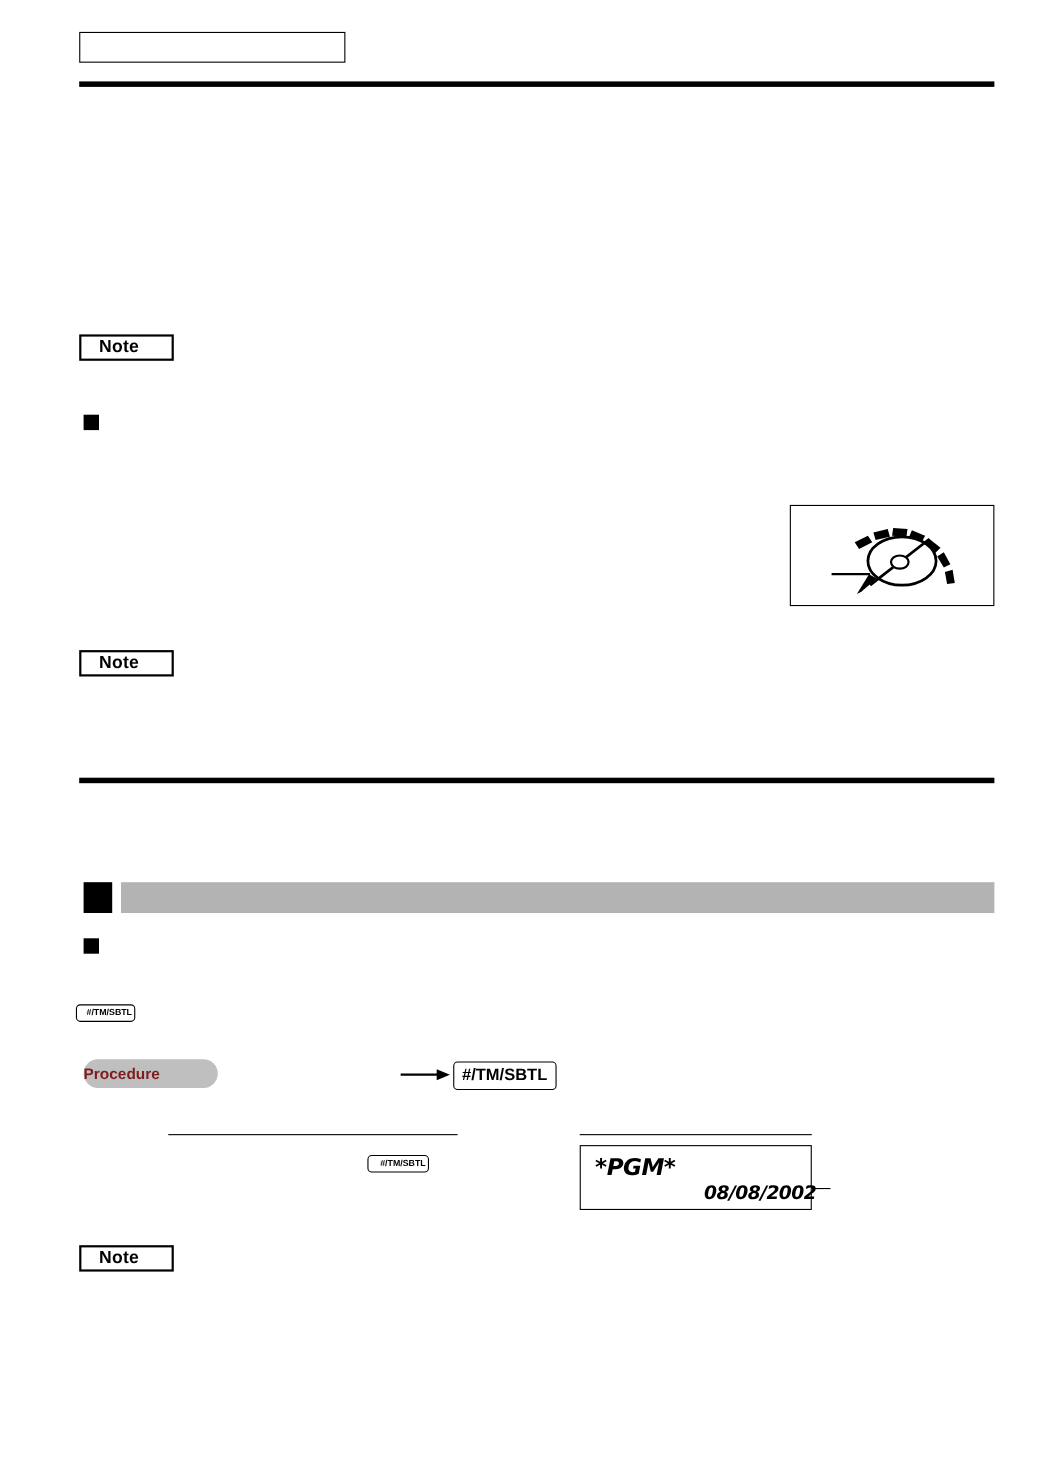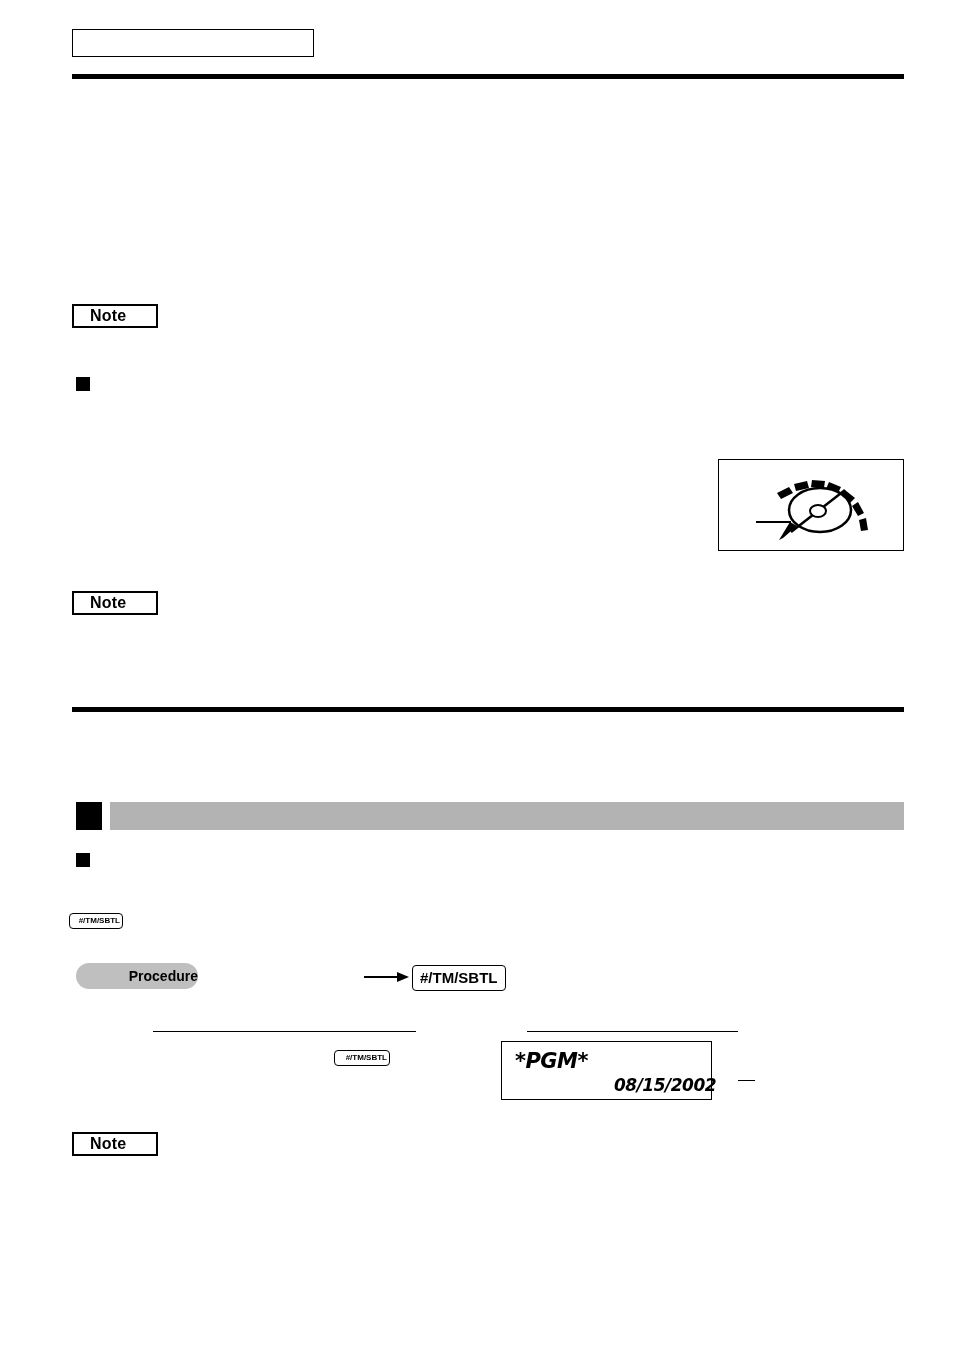--- a/index.html
+++ b/index.html
@@ -125,25 +125,25 @@
 
   
   .procedure-pill {
     position: absolute;
     left: 76px;
     top: 963px;
     width: 122px;
     height: 26px;
     border-radius: 13px;
     background: #bfbfbf;
-    color: #000000;
+    color: #7f1d1d;
     font-size: 14px;
     font-weight: bold;
     line-height: 26px;
-    text-align: right;
+    text-align: left;
     box-sizing: border-box;
   }
 
   
   .arrow {
     position: absolute;
     left: 364px;
     top: 971px;
     width: 46px;
     height: 12px;
@@ -152,21 +152,21 @@
   
   .thin-line {
     position: absolute;
     height: 1px;
     background: #000;
   }
 
   
   .display-box {
     position: absolute;
-    left: 501px;
+    left: 527px;
     top: 1041px;
     width: 211px;
     height: 59px;
     border: 1px solid #000;
     box-sizing: border-box;
     background: #fff;
   }
   .display-pgm {
     position: absolute;
     left: 13px;
@@ -269,20 +269,20 @@
 
 <div class="thin-line" style="left:153px; top:1031px; width:263px;"></div>
 <div class="thin-line" style="left:527px; top:1031px; width:211px;"></div>
 
 <div class="keycap keycap-sm" style="left:334px; top:1050px; width:56px;">
   <span>#/TM/SBTL</span>
 </div>
 
 <div class="display-box">
   <div class="display-pgm">*PGM*</div>
-  <div class="display-date">08/15/2002</div>
+  <div class="display-date">08/08/2002</div>
 </div>
 <div class="display-lead"></div>
 
 <div class="note-badge" style="left:72px; top:1132px; width:86px;">
   <div class="bar"></div>
   <div class="txt">Note</div>
 </div>
 
 </body></html>

